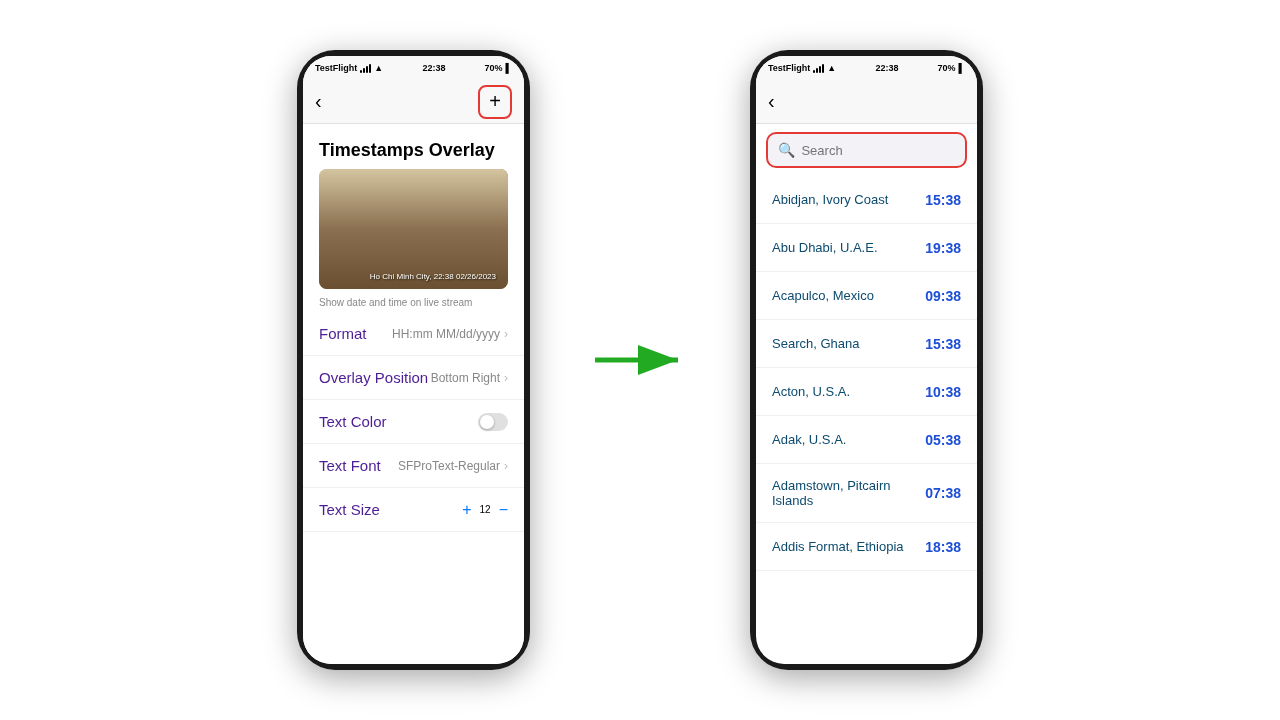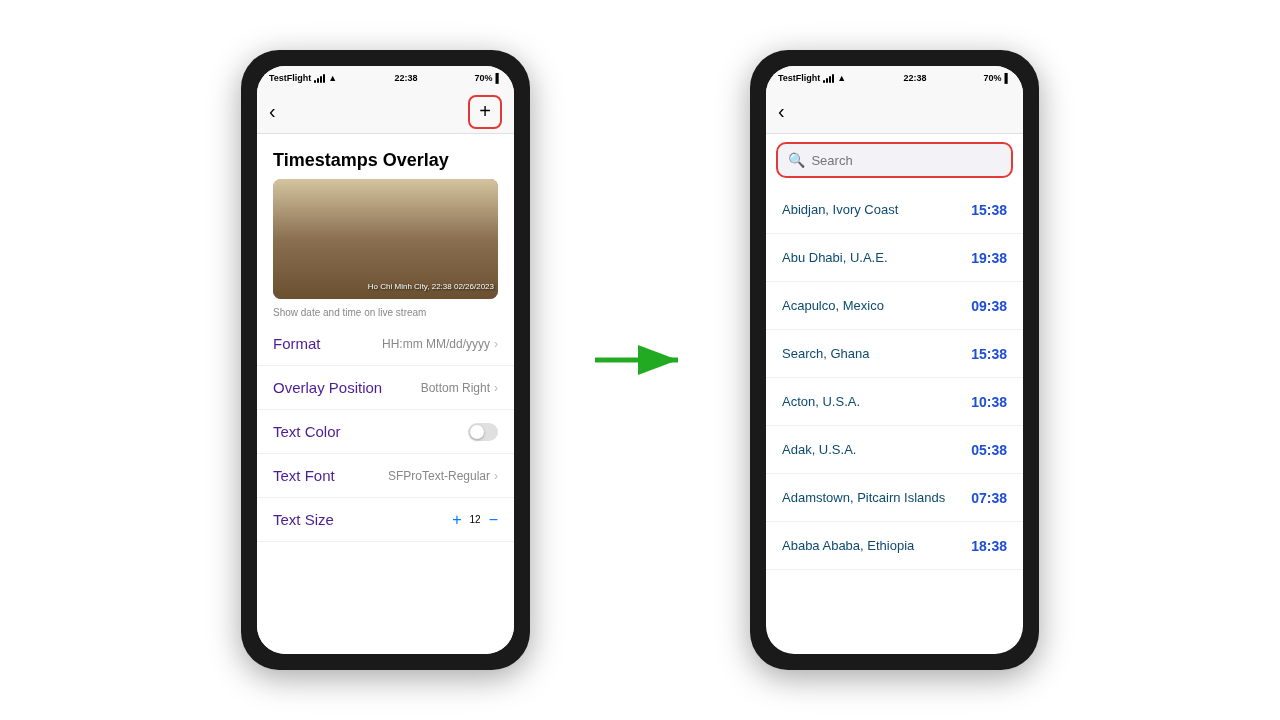--- a/index.html
+++ b/index.html
@@ -10,25 +10,25 @@
       font-family: -apple-system, BlinkMacSystemFont, 'Helvetica Neue', Arial, sans-serif;
       display: flex;
       align-items: center;
       justify-content: center;
       gap: 60px;
       overflow: hidden;
     }
 
     
     .phone {
-      width: 289px;
+      width: 233px;
       height: 620px;
       background: #1a1a1a;
       border-radius: 38px;
-      padding: 16px;
+      padding: 6px;
       box-shadow: 0 8px 32px rgba(0,0,0,0.35);
       position: relative;
       flex-shrink: 0;
     }
     .phone-inner {
       width: 100%;
       height: 100%;
       background: #ffffff;
       border-radius: 28px;
       overflow: hidden;
@@ -106,21 +106,21 @@
       height: 120px;
       background: linear-gradient(135deg, #c8b89a 0%, #a08060 40%, #7a6040 70%, #b8a080 100%);
       border-radius: 8px;
       position: relative;
       overflow: hidden;
       flex-shrink: 0;
     }
     .video-overlay-text {
       position: absolute;
       bottom: 8px;
-      right: 4px;
+      right: 12px;
       color: white;
       font-size: 8px;
       text-shadow: 1px 1px 2px rgba(0,0,0,0.8);
     }
     .cabinet-shape {
       position: absolute;
       top: 0; left: 0; right: 0; bottom: 0;
       background: linear-gradient(to bottom, #d4c4a0 0%, #8a7050 50%, #6a5030 100%);
     }
 
@@ -404,18 +404,18 @@
         </div>
         <div class="city-row">
           <span class="city-name">Adak, U.S.A.</span>
           <span class="city-time">05:38</span>
         </div>
         <div class="city-row">
           <span class="city-name">Adamstown, Pitcairn Islands</span>
           <span class="city-time">07:38</span>
         </div>
         <div class="city-row">
-          <span class="city-name">Ababa Ababa, Ethiopia</span>
+          <span class="city-name">Addis Format, Ethiopia</span>
           <span class="city-time">18:38</span>
         </div>
       </div>
   </div>
 </div>
 
 </body></html>

